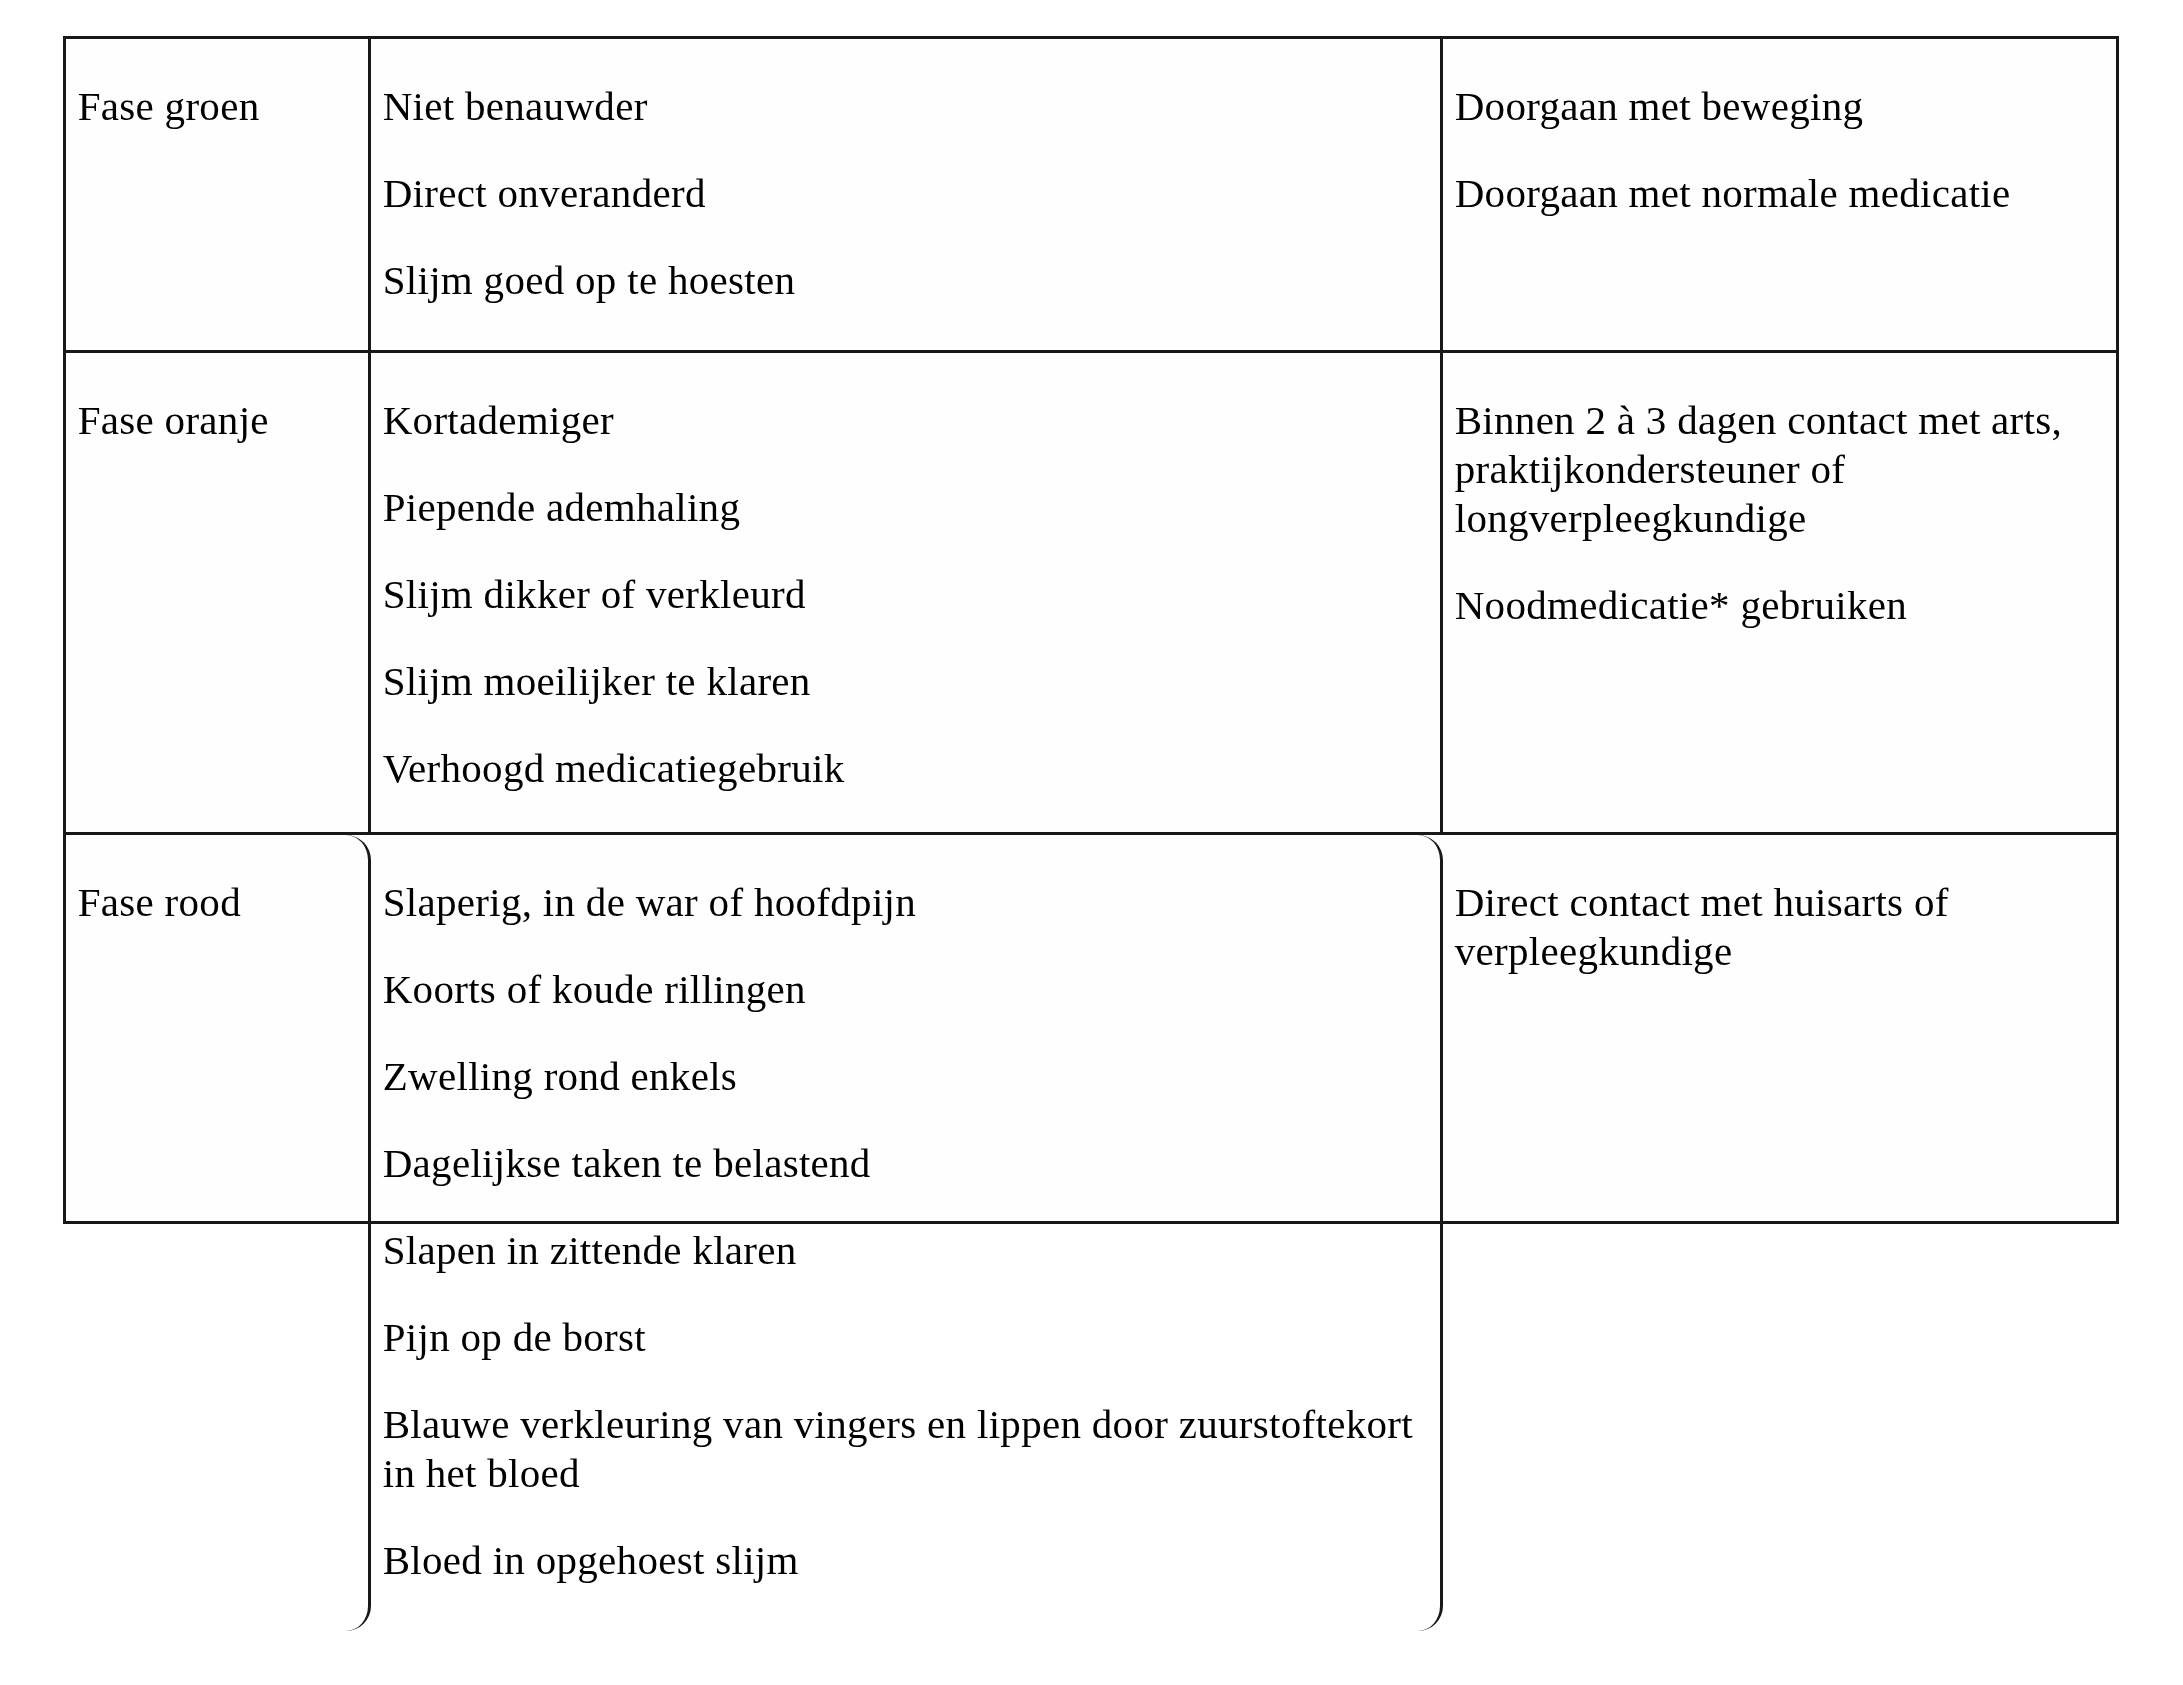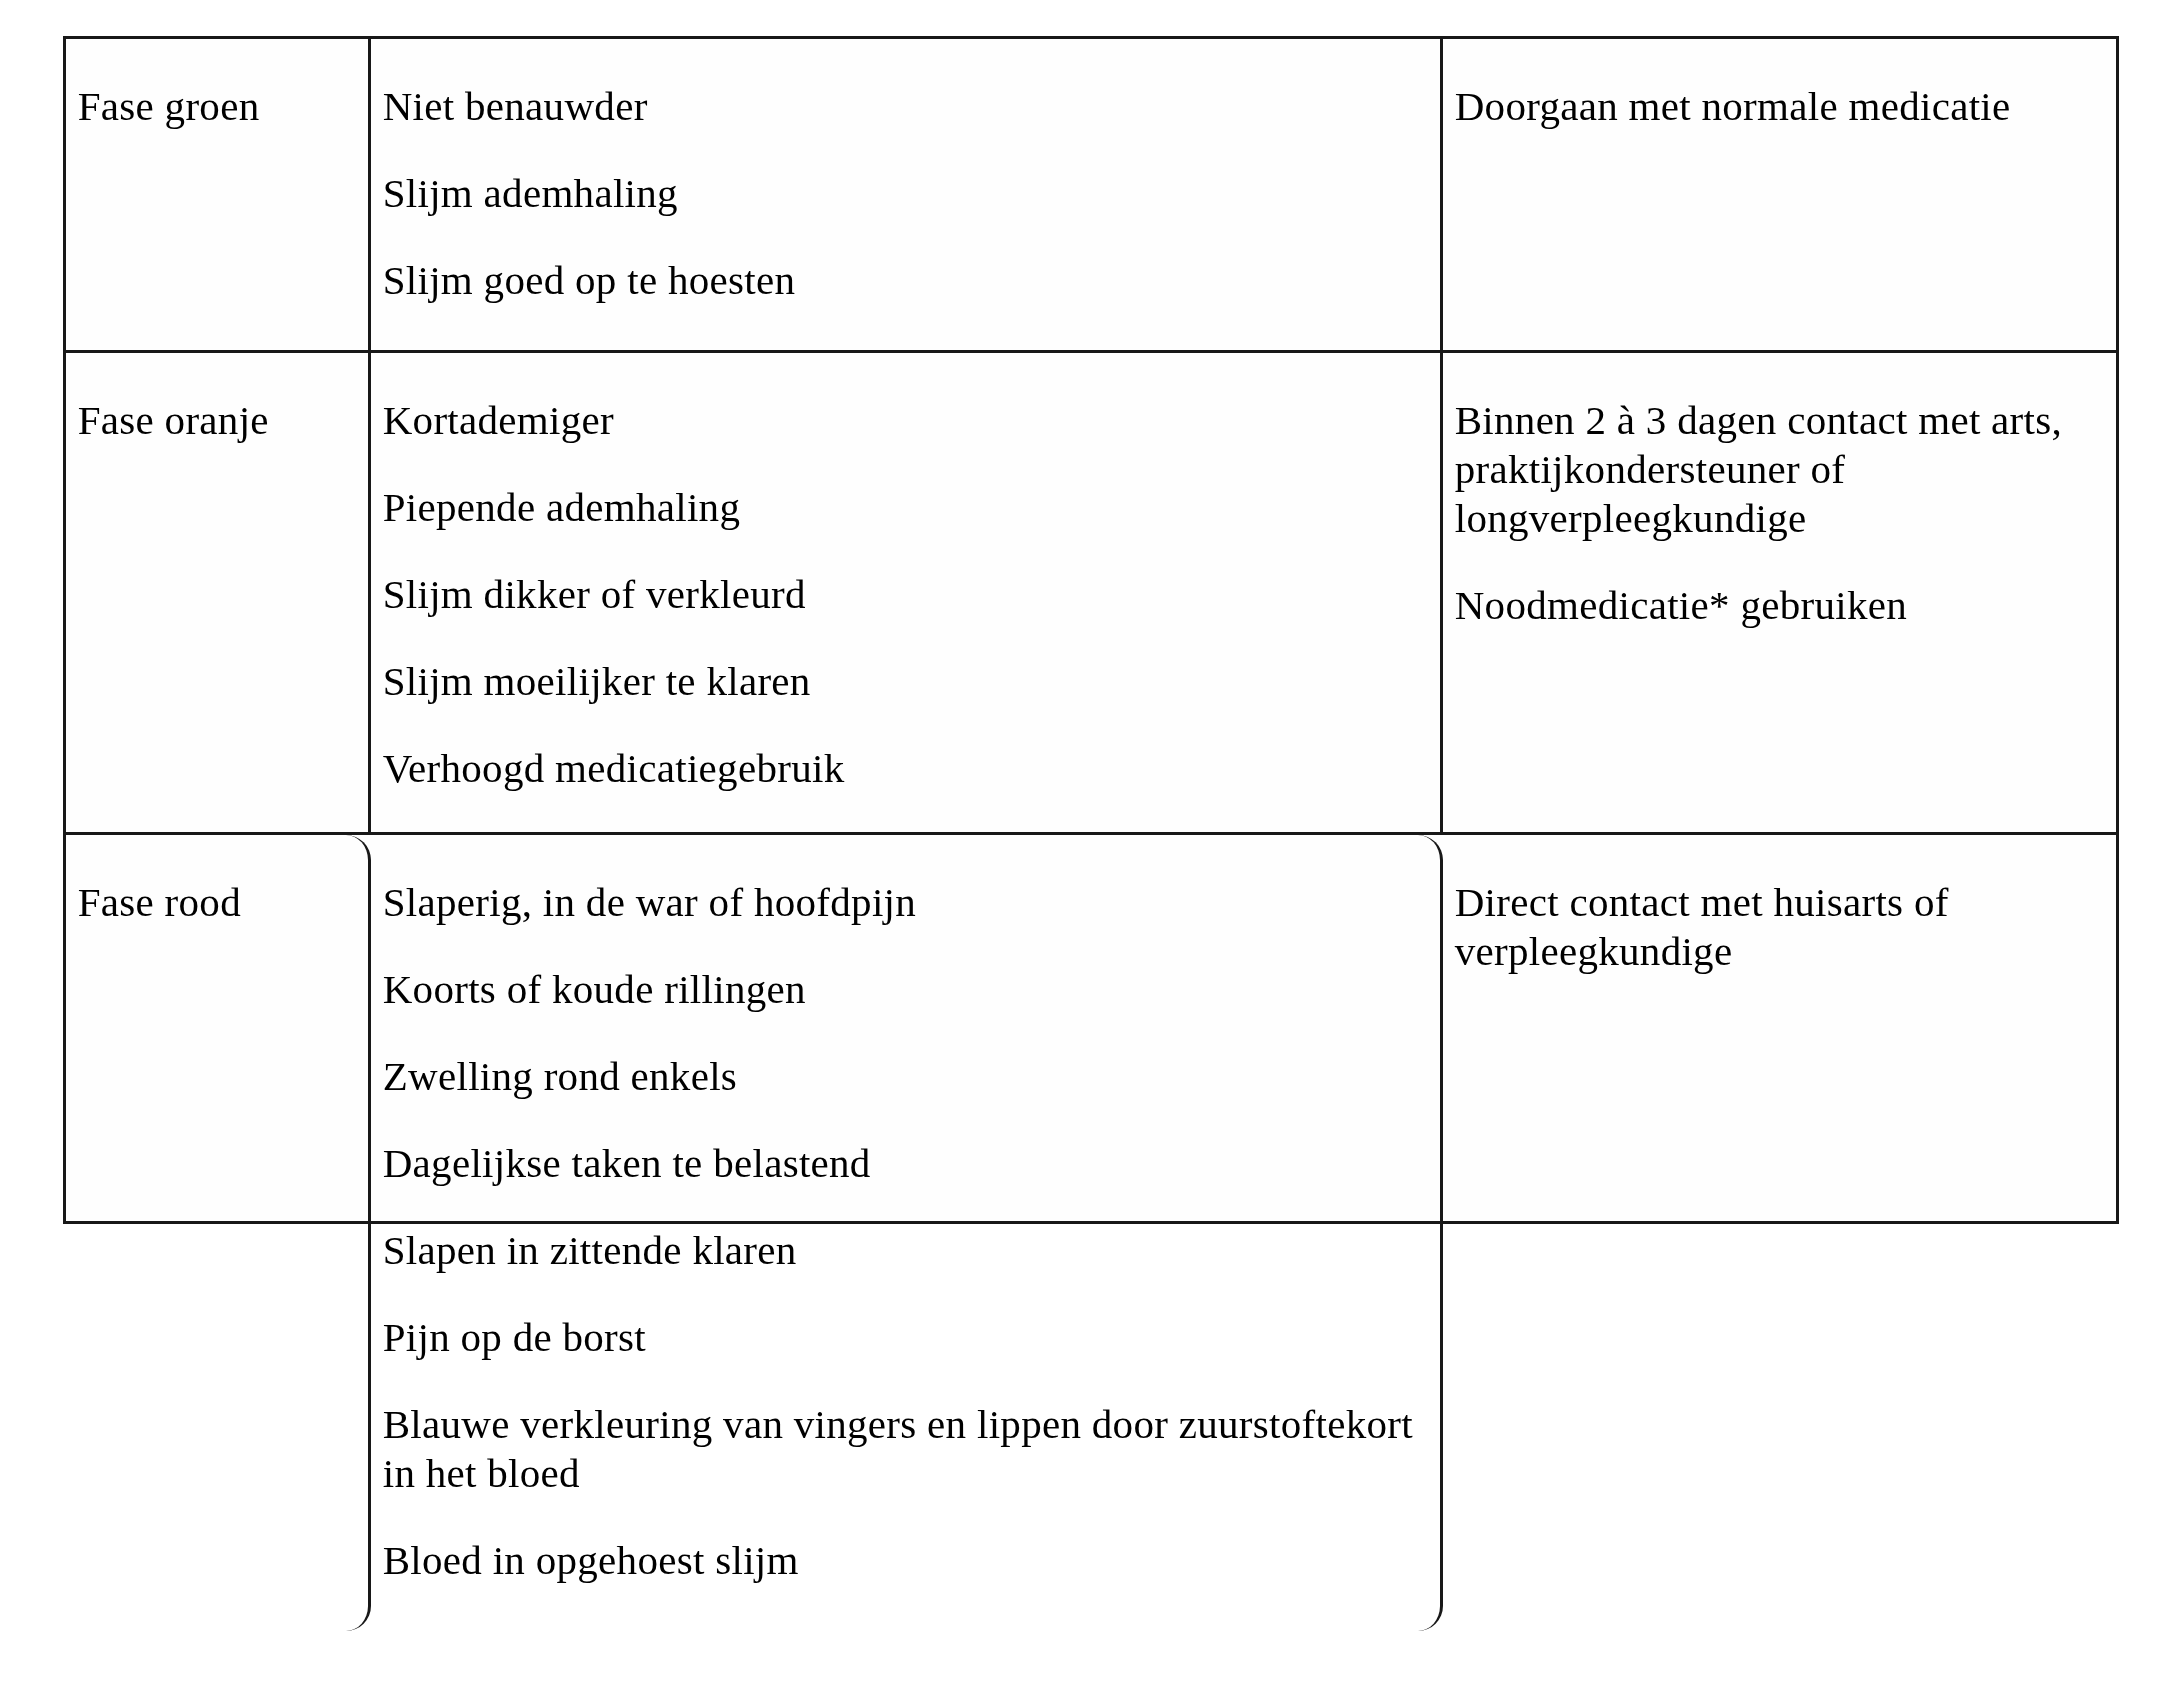--- a/index.html
+++ b/index.html
@@ -47,24 +47,25 @@
 </head>
 <body>
 
 <div class="phase-table">
 
   <div class="cell">
     <p>Fase groen</p>
   </div>
   <div class="cell">
     <p>Niet benauwder</p>
-    <p>Slijm ademhaling</p>
+    <p>Direct onveranderd</p>
     <p>Slijm goed op te hoesten</p>
   </div>
   <div class="cell last-col">
+    <p>Doorgaan met beweging</p>
     <p>Doorgaan met normale medicatie</p>
   </div>
 
   <div class="cell">
     <p>Fase oranje</p>
   </div>
   <div class="cell">
     <p>Kortademiger</p>
     <p>Piepende ademhaling</p>
     <p>Slijm dikker of verkleurd</p>

